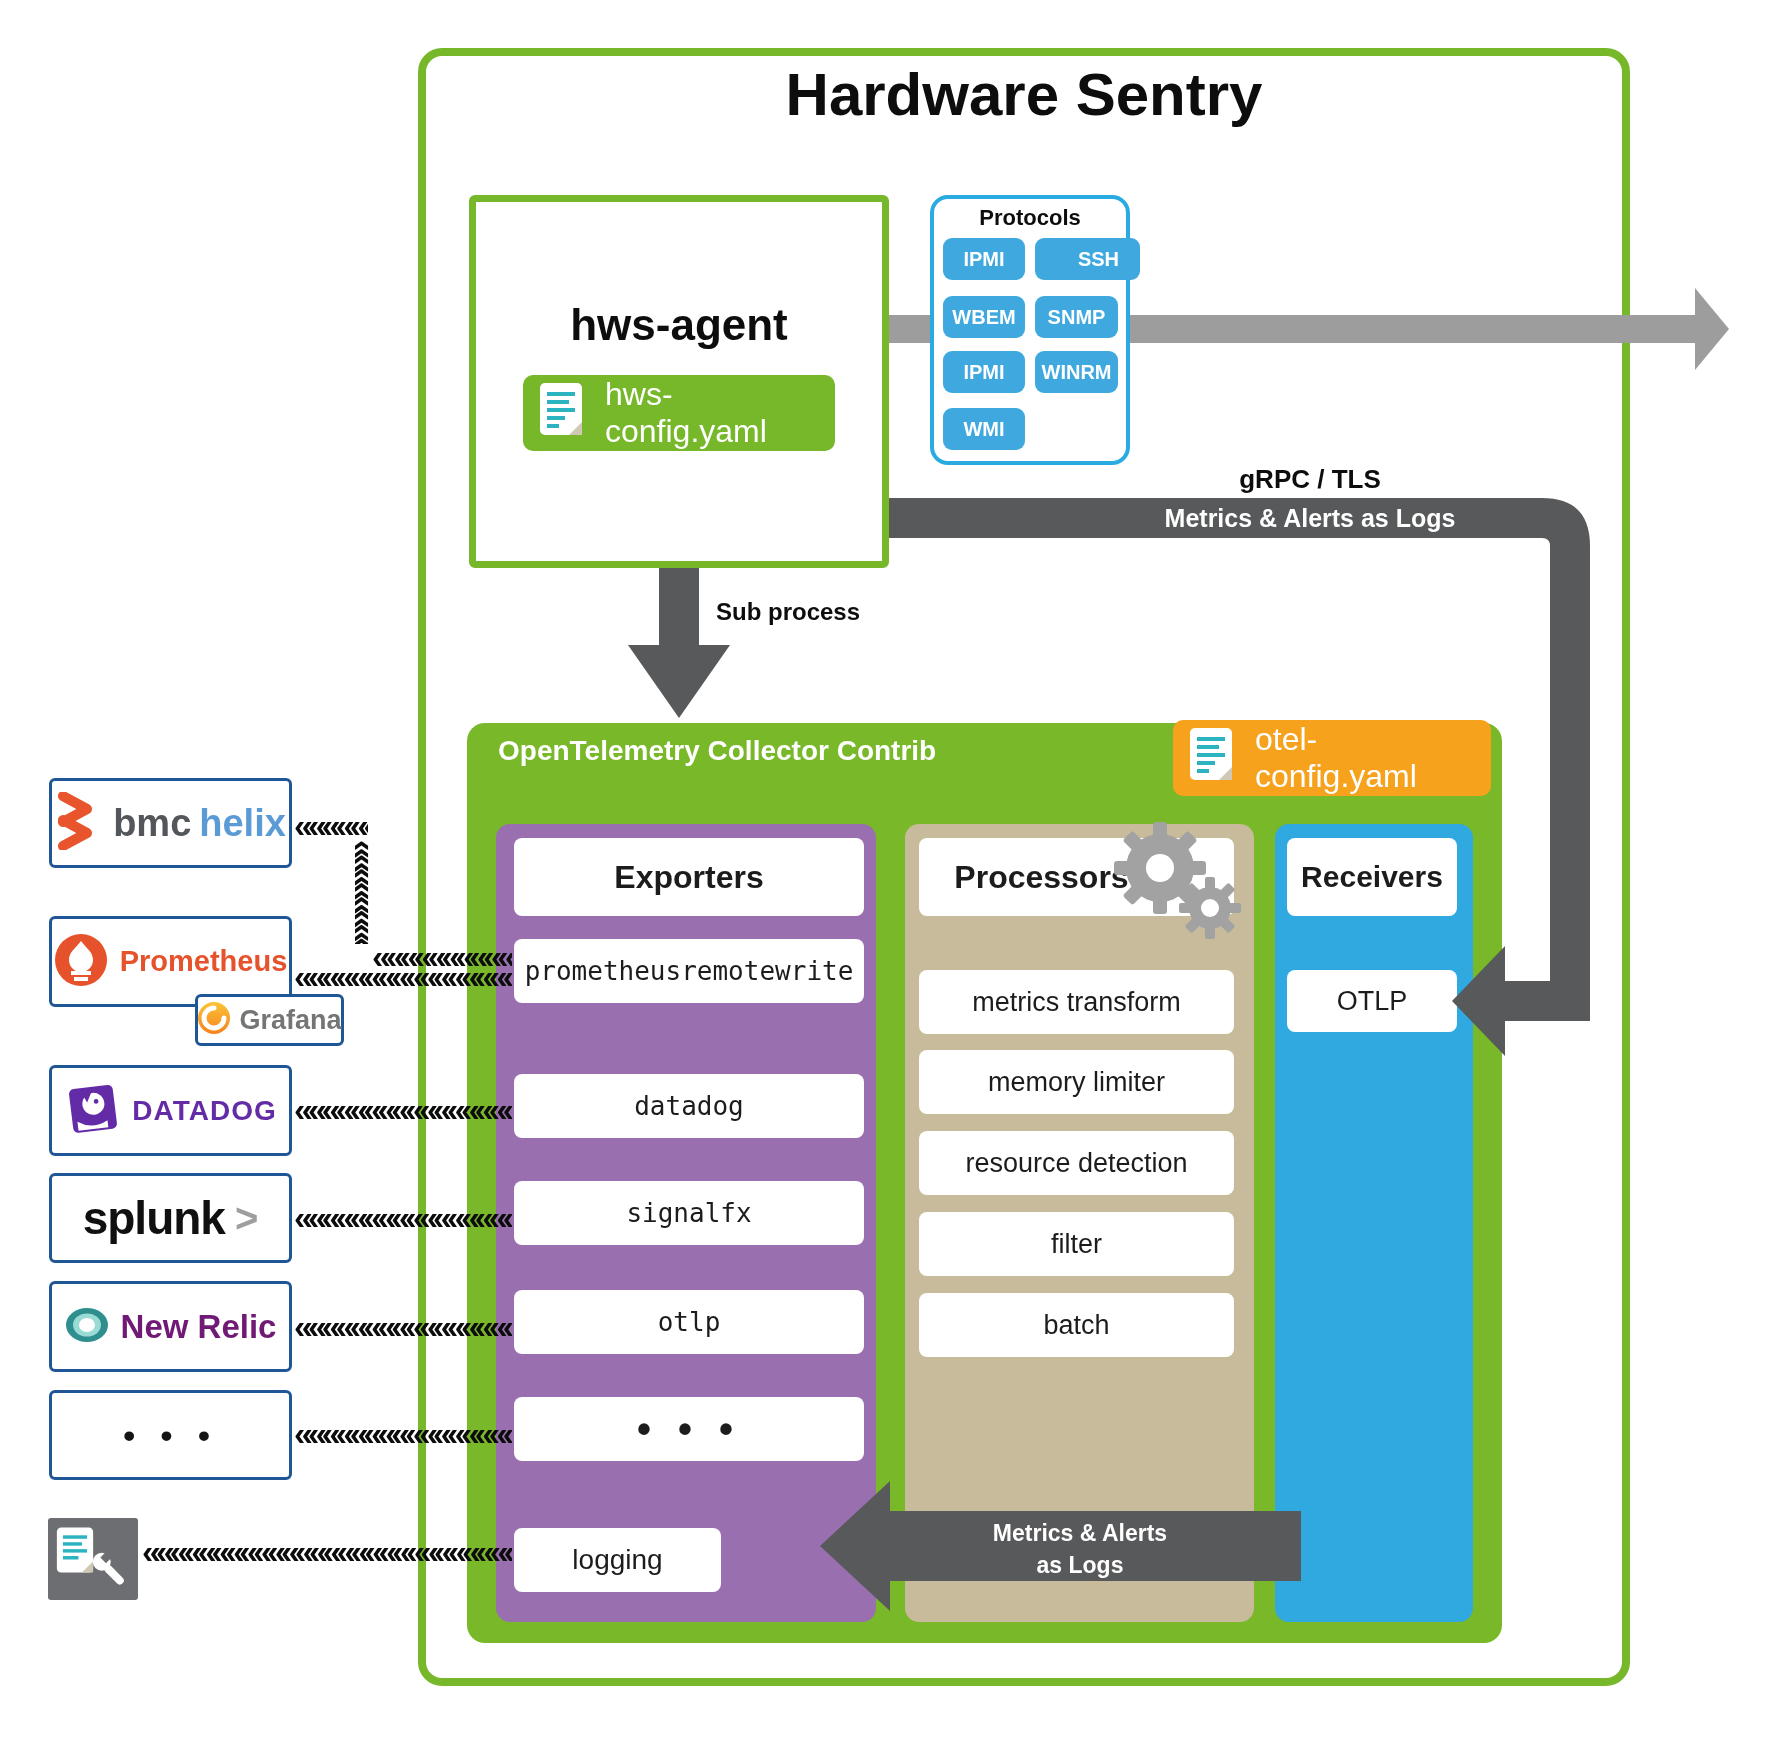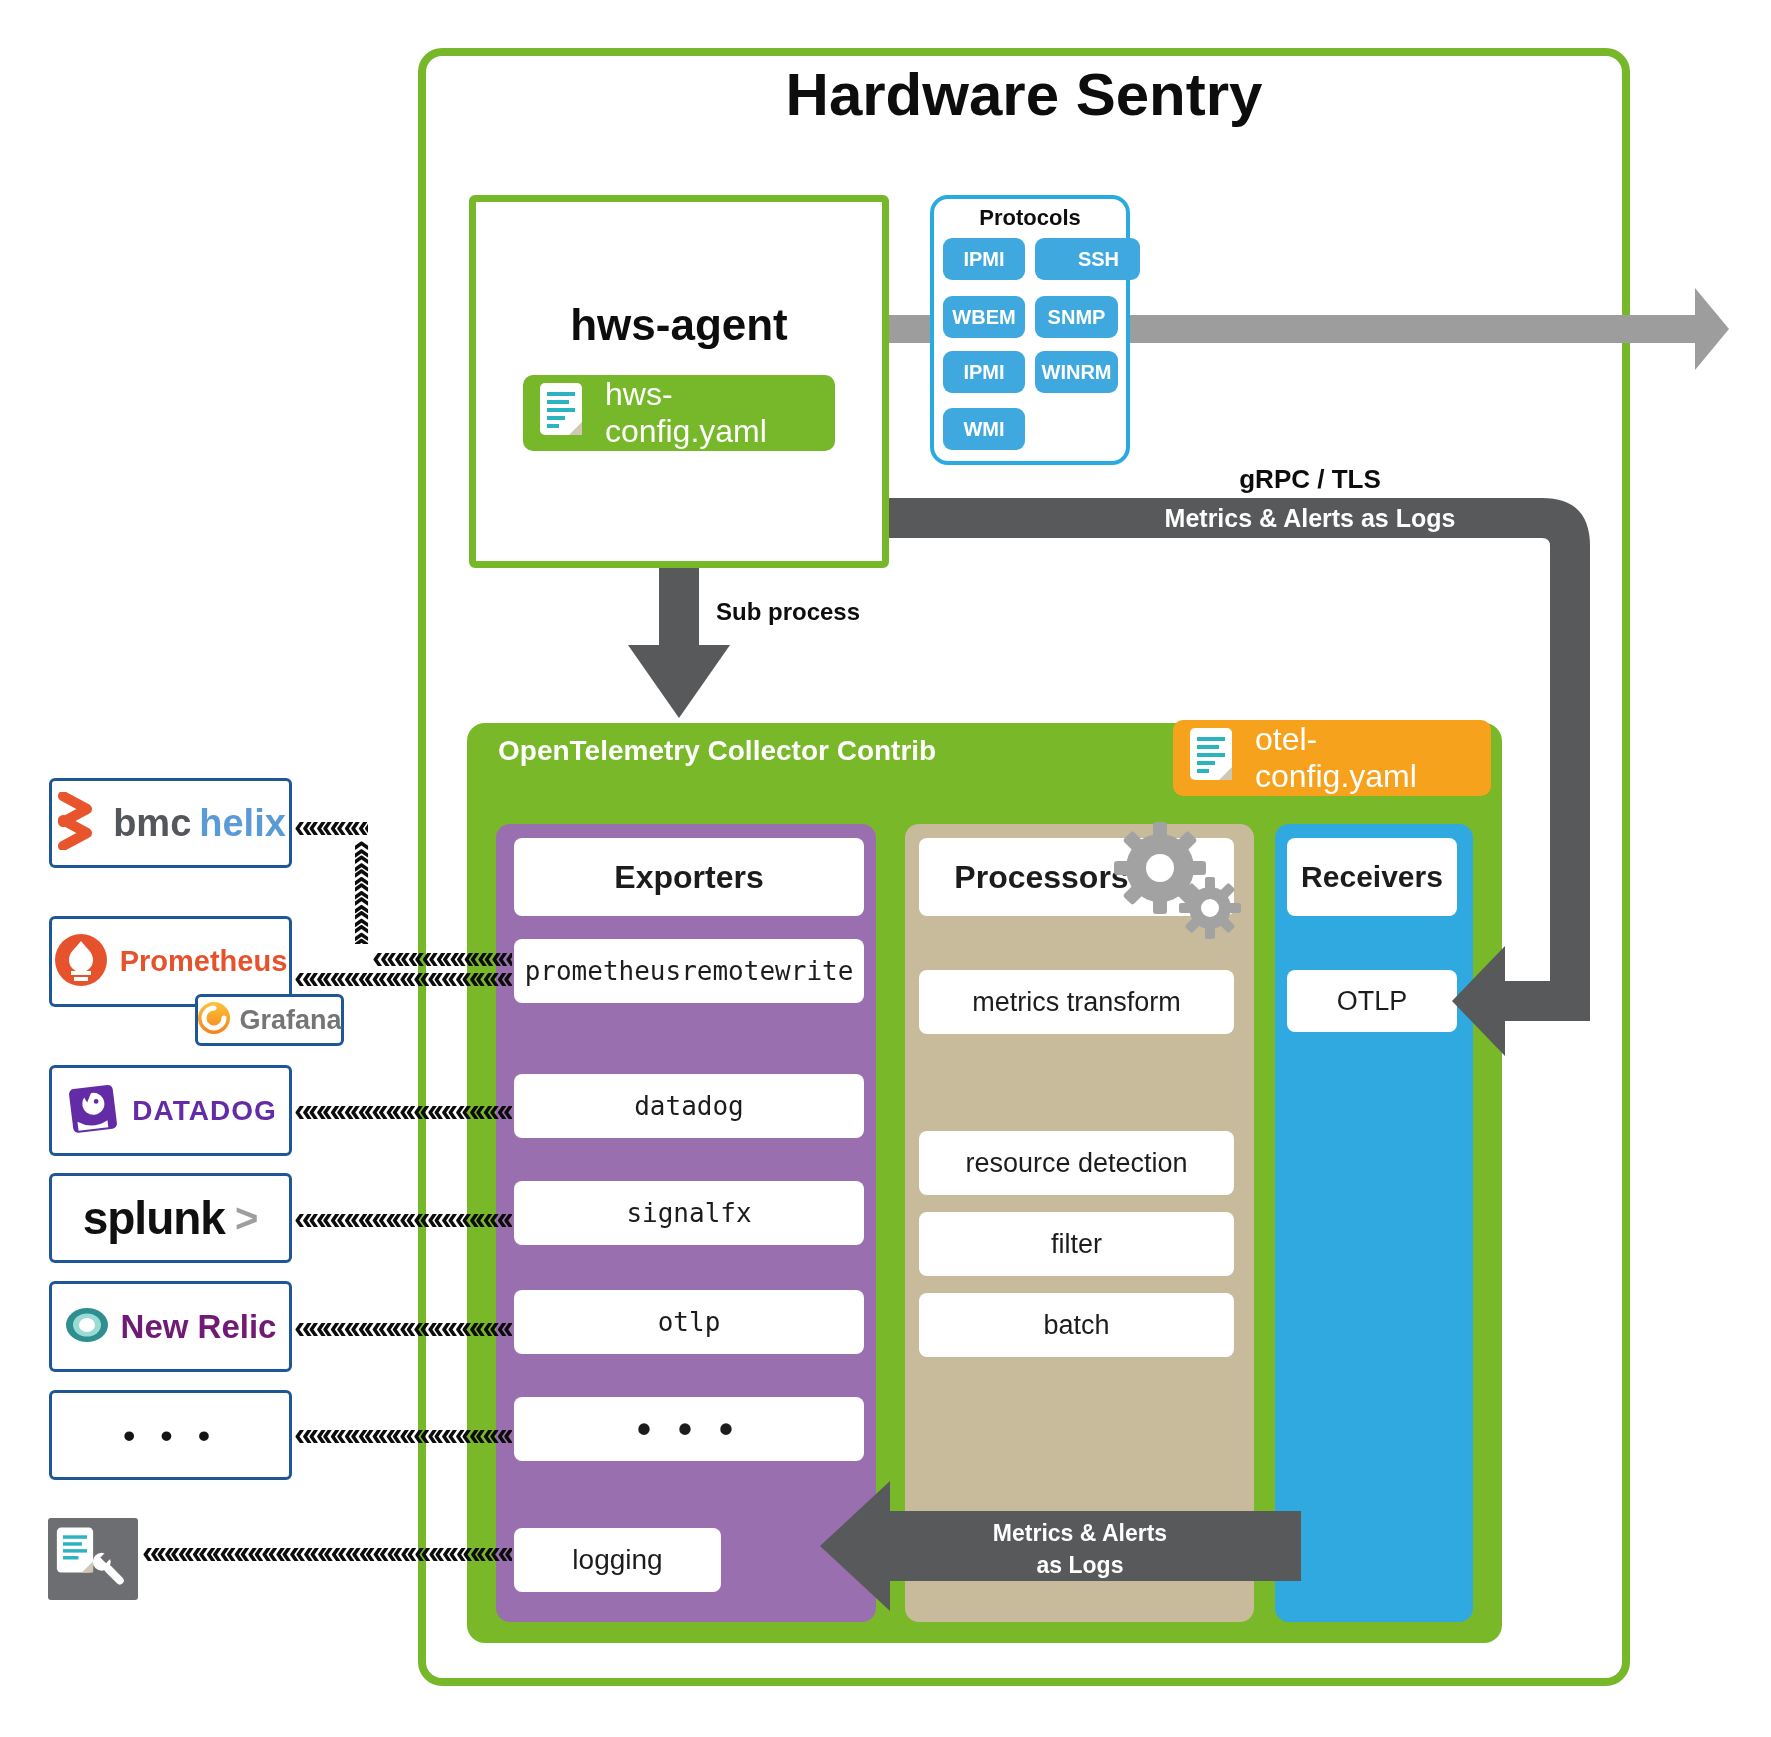--- a/index.html
+++ b/index.html
@@ -126,20 +126,21 @@
   <div class="wbox hdr" style="left:514px;top:838px;width:350px;height:78px;">Exporters</div>
   <div class="wbox mono" style="left:514px;top:939px;width:350px;height:64px;">prometheusremotewrite</div>
   <div class="wbox mono" style="left:514px;top:1074px;width:350px;height:64px;">datadog</div>
   <div class="wbox mono" style="left:514px;top:1181px;width:350px;height:64px;">signalfx</div>
   <div class="wbox mono" style="left:514px;top:1290px;width:350px;height:64px;">otlp</div>
   <div class="wbox dots" style="left:514px;top:1397px;width:350px;height:64px;">• • •</div>
   <div class="wbox" style="left:514px;top:1528px;width:207px;height:64px;font-size:28px;">logging</div>
 
   <div class="wbox hdr" style="left:919px;top:838px;width:315px;height:78px;padding-right:70px;box-sizing:border-box;">Processors</div>
   <div class="wbox proc" style="left:919px;top:970px;width:315px;height:64px;">metrics transform</div>
+  <div class="wbox proc" style="left:919px;top:1050px;width:315px;height:64px;">memory limiter</div>
   <div class="wbox proc" style="left:919px;top:1131px;width:315px;height:64px;">resource detection</div>
   <div class="wbox proc" style="left:919px;top:1212px;width:315px;height:64px;text-align:right;">filter</div>
   <div class="wbox proc" style="left:919px;top:1293px;width:315px;height:64px;">batch</div>
 
   <div class="wbox hdr" style="left:1287px;top:838px;width:170px;height:78px;font-size:30px;">Receivers</div>
   <div class="wbox proc" style="left:1287px;top:970px;width:170px;height:62px;">OTLP</div>
 
   <svg class="layer">
 
     <path d="M889,498 L1542,498 Q1590,498 1590,546 L1590,1021 L1505,1021

